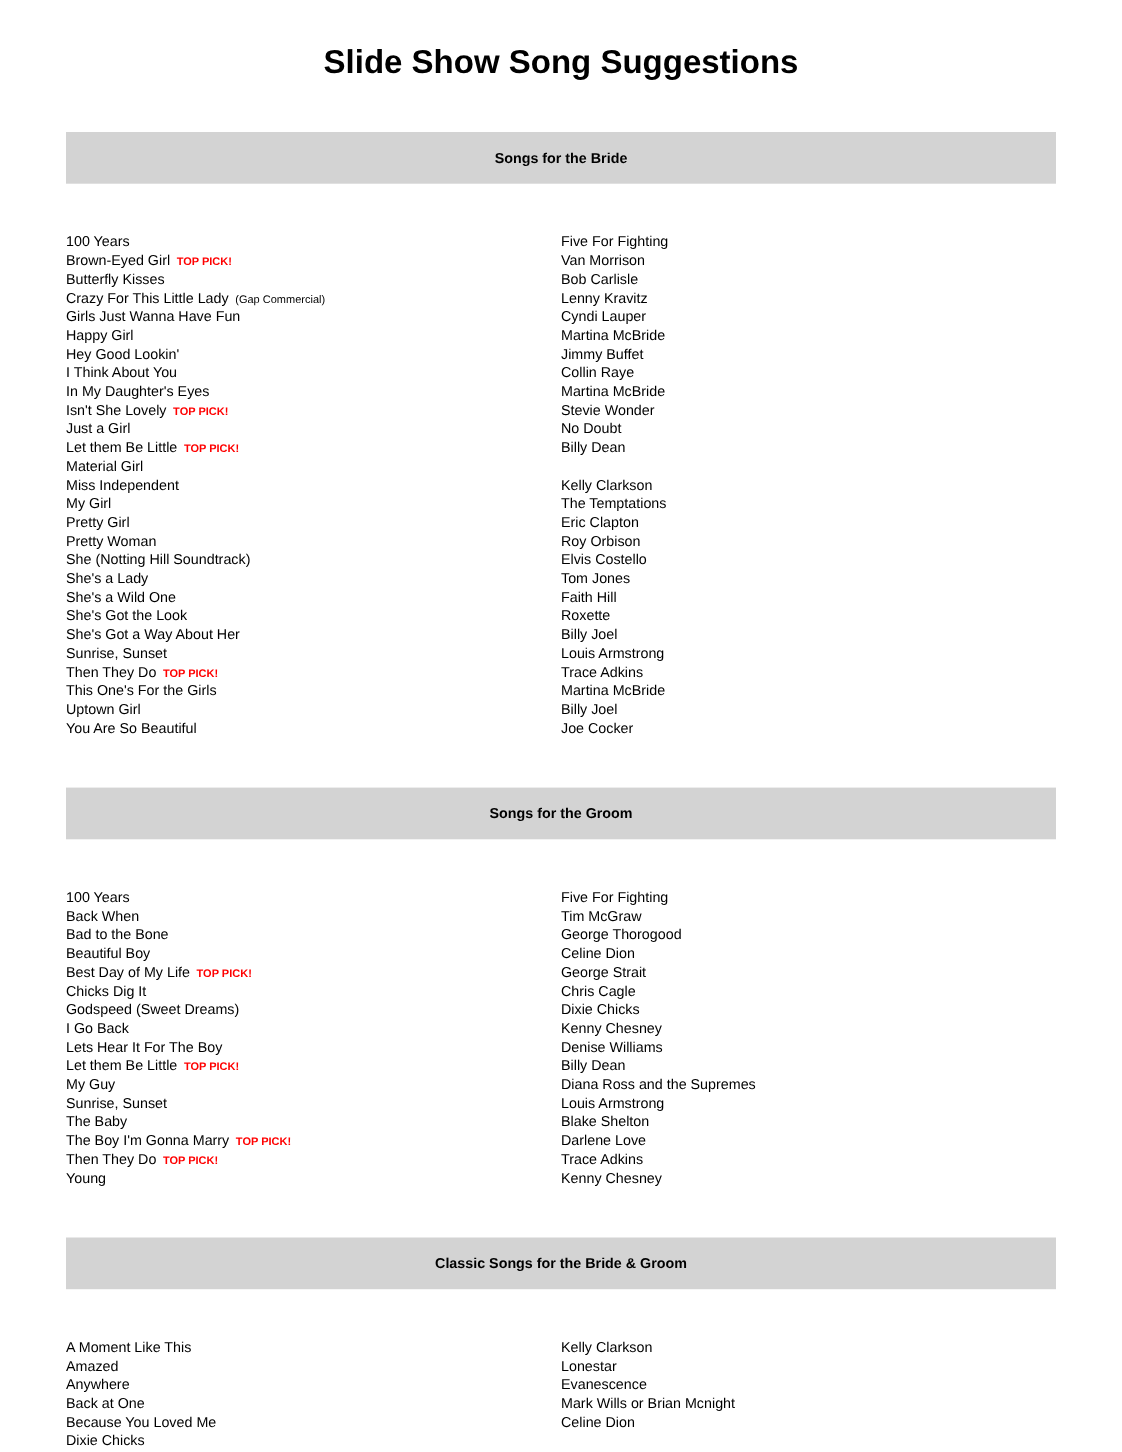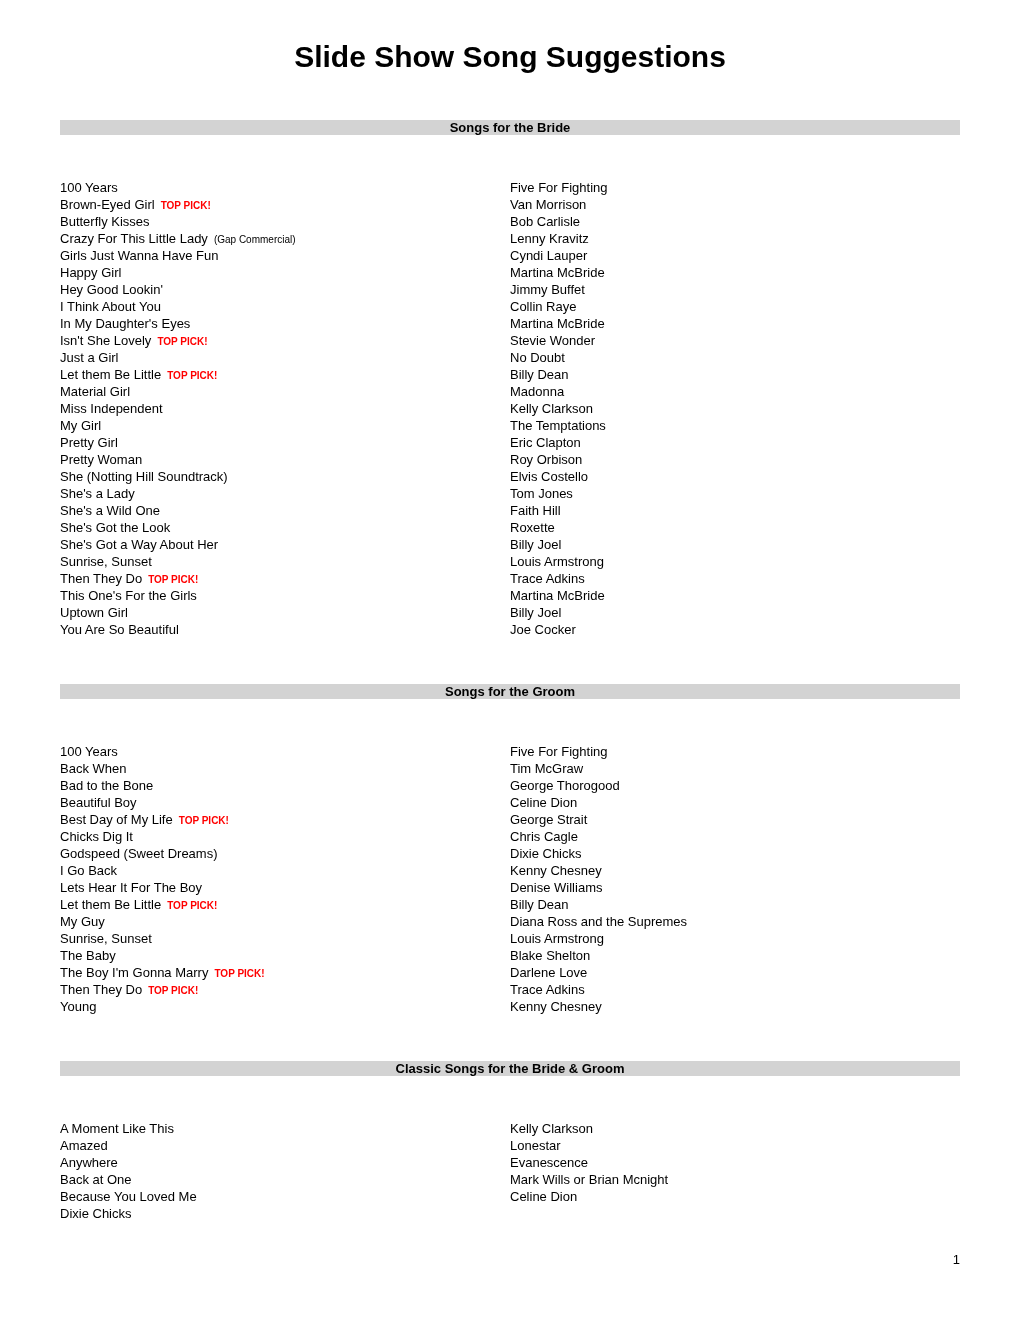--- a/index.html
+++ b/index.html
@@ -19,21 +19,21 @@
       margin-bottom: 30px;
     }
     .section {
       margin-bottom: 30px;
     }
     .section-header {
       background-color: #d3d3d3;
       text-align: center;
       font-weight: bold;
       font-size: 13px;
-      padding: 0 0;
+      padding: 16px 0;
       margin-bottom: 6px;
       margin-top: 46px;
     }
     .song-list {
       width: 100%;
       margin-top: 44px;
     }
     .song-row {
       display: flex;
       width: 100%;
@@ -147,21 +147,20 @@
           <div class="song-title">
             <span>Let them Be Little</span>
             <span class="top-pick">TOP PICK!</span>
           </div>
           <div class="song-artist">Billy Dean</div>
         </div>
         <div class="song-row">
           <div class="song-title">
             <span>Material Girl</span>
           </div>
-          <div class="song-artist">Madonna</div>
         </div>
         <div class="song-row">
           <div class="song-title">
             <span>Miss Independent</span>
           </div>
           <div class="song-artist">Kelly Clarkson</div>
         </div>
         <div class="song-row">
           <div class="song-title">
             <span>My Girl</span>

